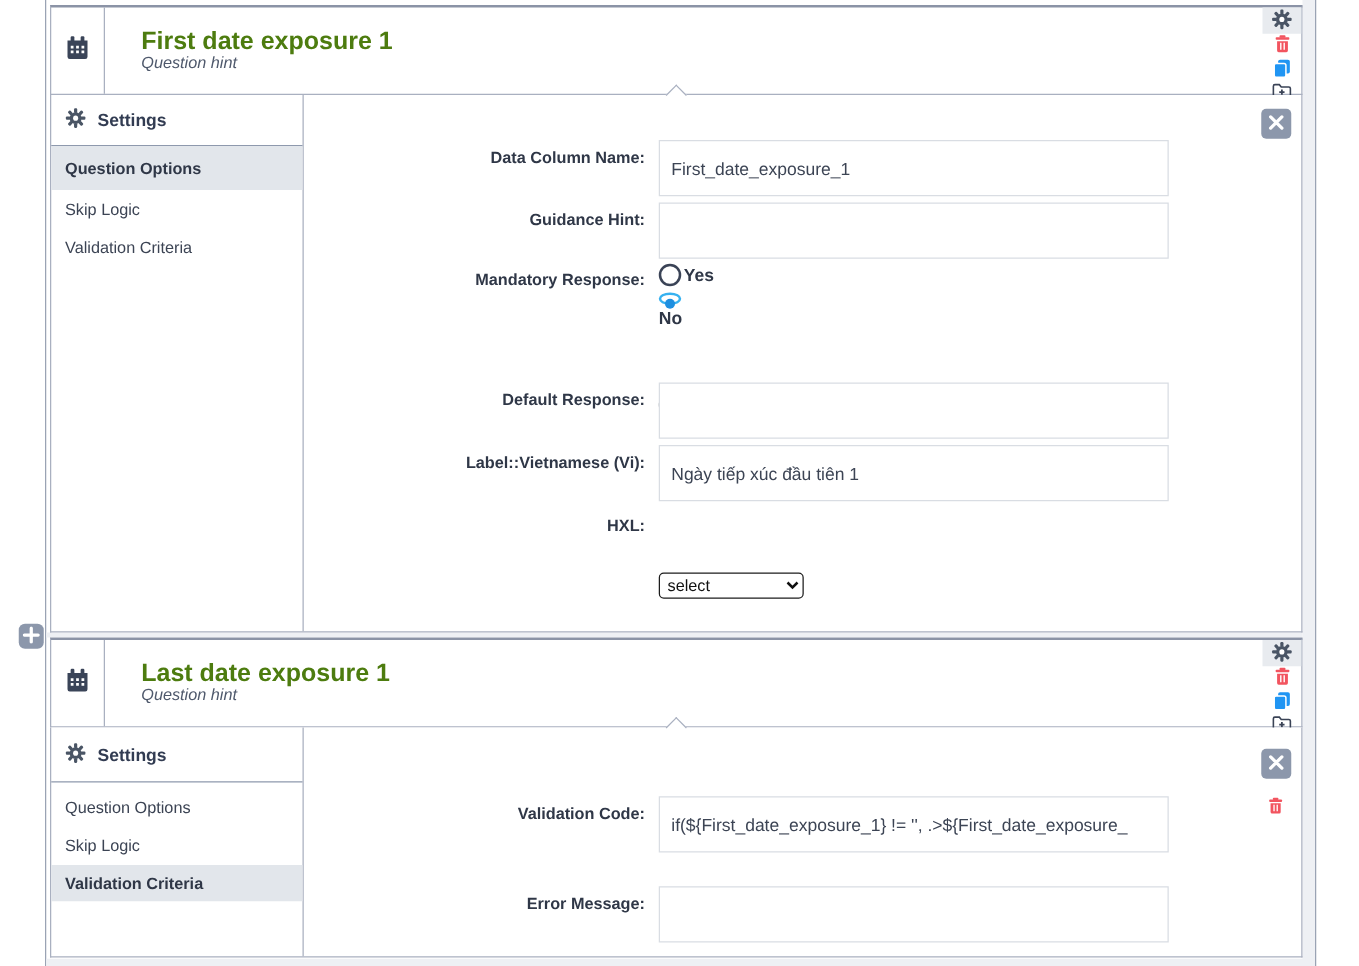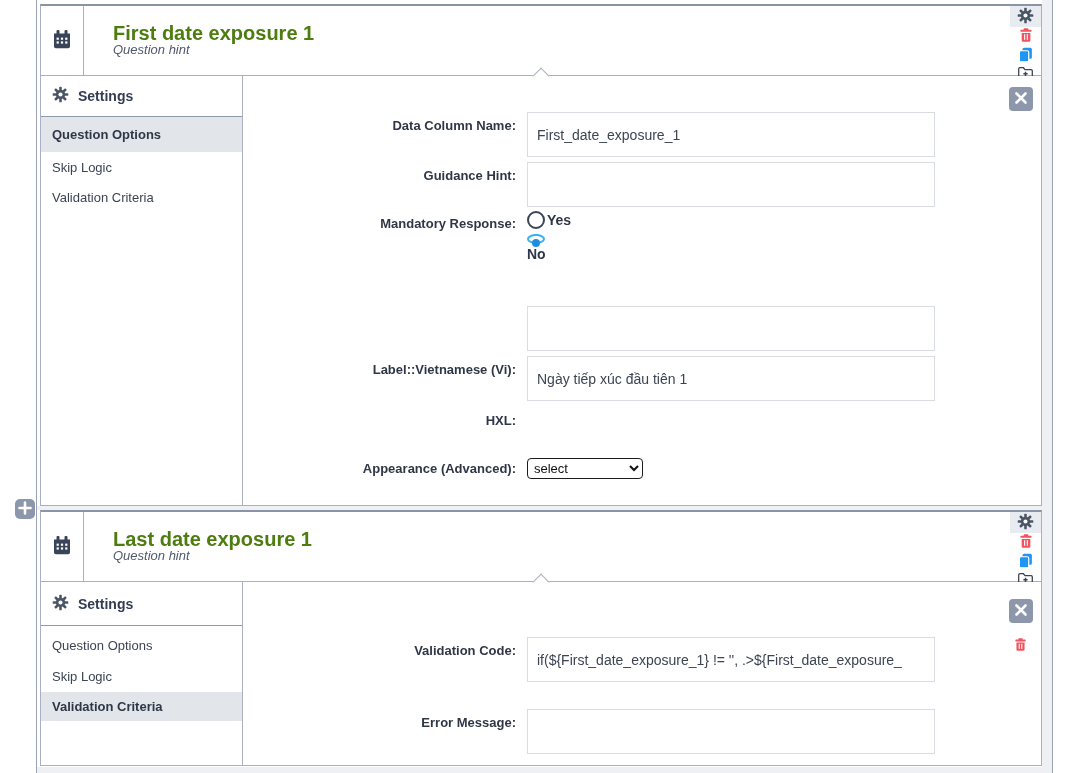--- a/index.html
+++ b/index.html
@@ -219,28 +219,28 @@
     </div>
     <div class="radio-row" style="top:158px;flex-direction:column;">
       <span class="rdot sel"></span>
       <span class="rlabel">No</span>
     </div>
     <div class="radio-row" style="top:186px;margin-top:48px;">
       <span class="rdot"></span>
       <span class="rlabel">Custom logic</span>
     </div>
 
+    <div class="flabel" style="left:175px; top:230px;">Default Response:</div>
     <input class="finput" style="top: 230px;" value="">
 
     <div class="flabel" style="left:175px; top:280px;">Label::Vietnamese (Vi):</div>
     <input class="finput" style="top: 280px;" value="Ngày tiếp xúc đầu tiên 1">
 
     <div class="flabel" style="left:175px; top:331px;">HXL:</div>
 
-    <div class="flabel" style="left:175px; top:379px;">Appearance (Advanced):</div>
     <select class="selectbox" style="top:382px;">
       <option>select</option>
     </select>
   </div>
 
   <div class="card" style="top:510px; height:72px;padding-left:30px;">
     <div class="qicon-cell">
       <span>
         <svg width="20" height="20" viewBox="0 0 20 20">
             <use href="#i-calendar"></use>

